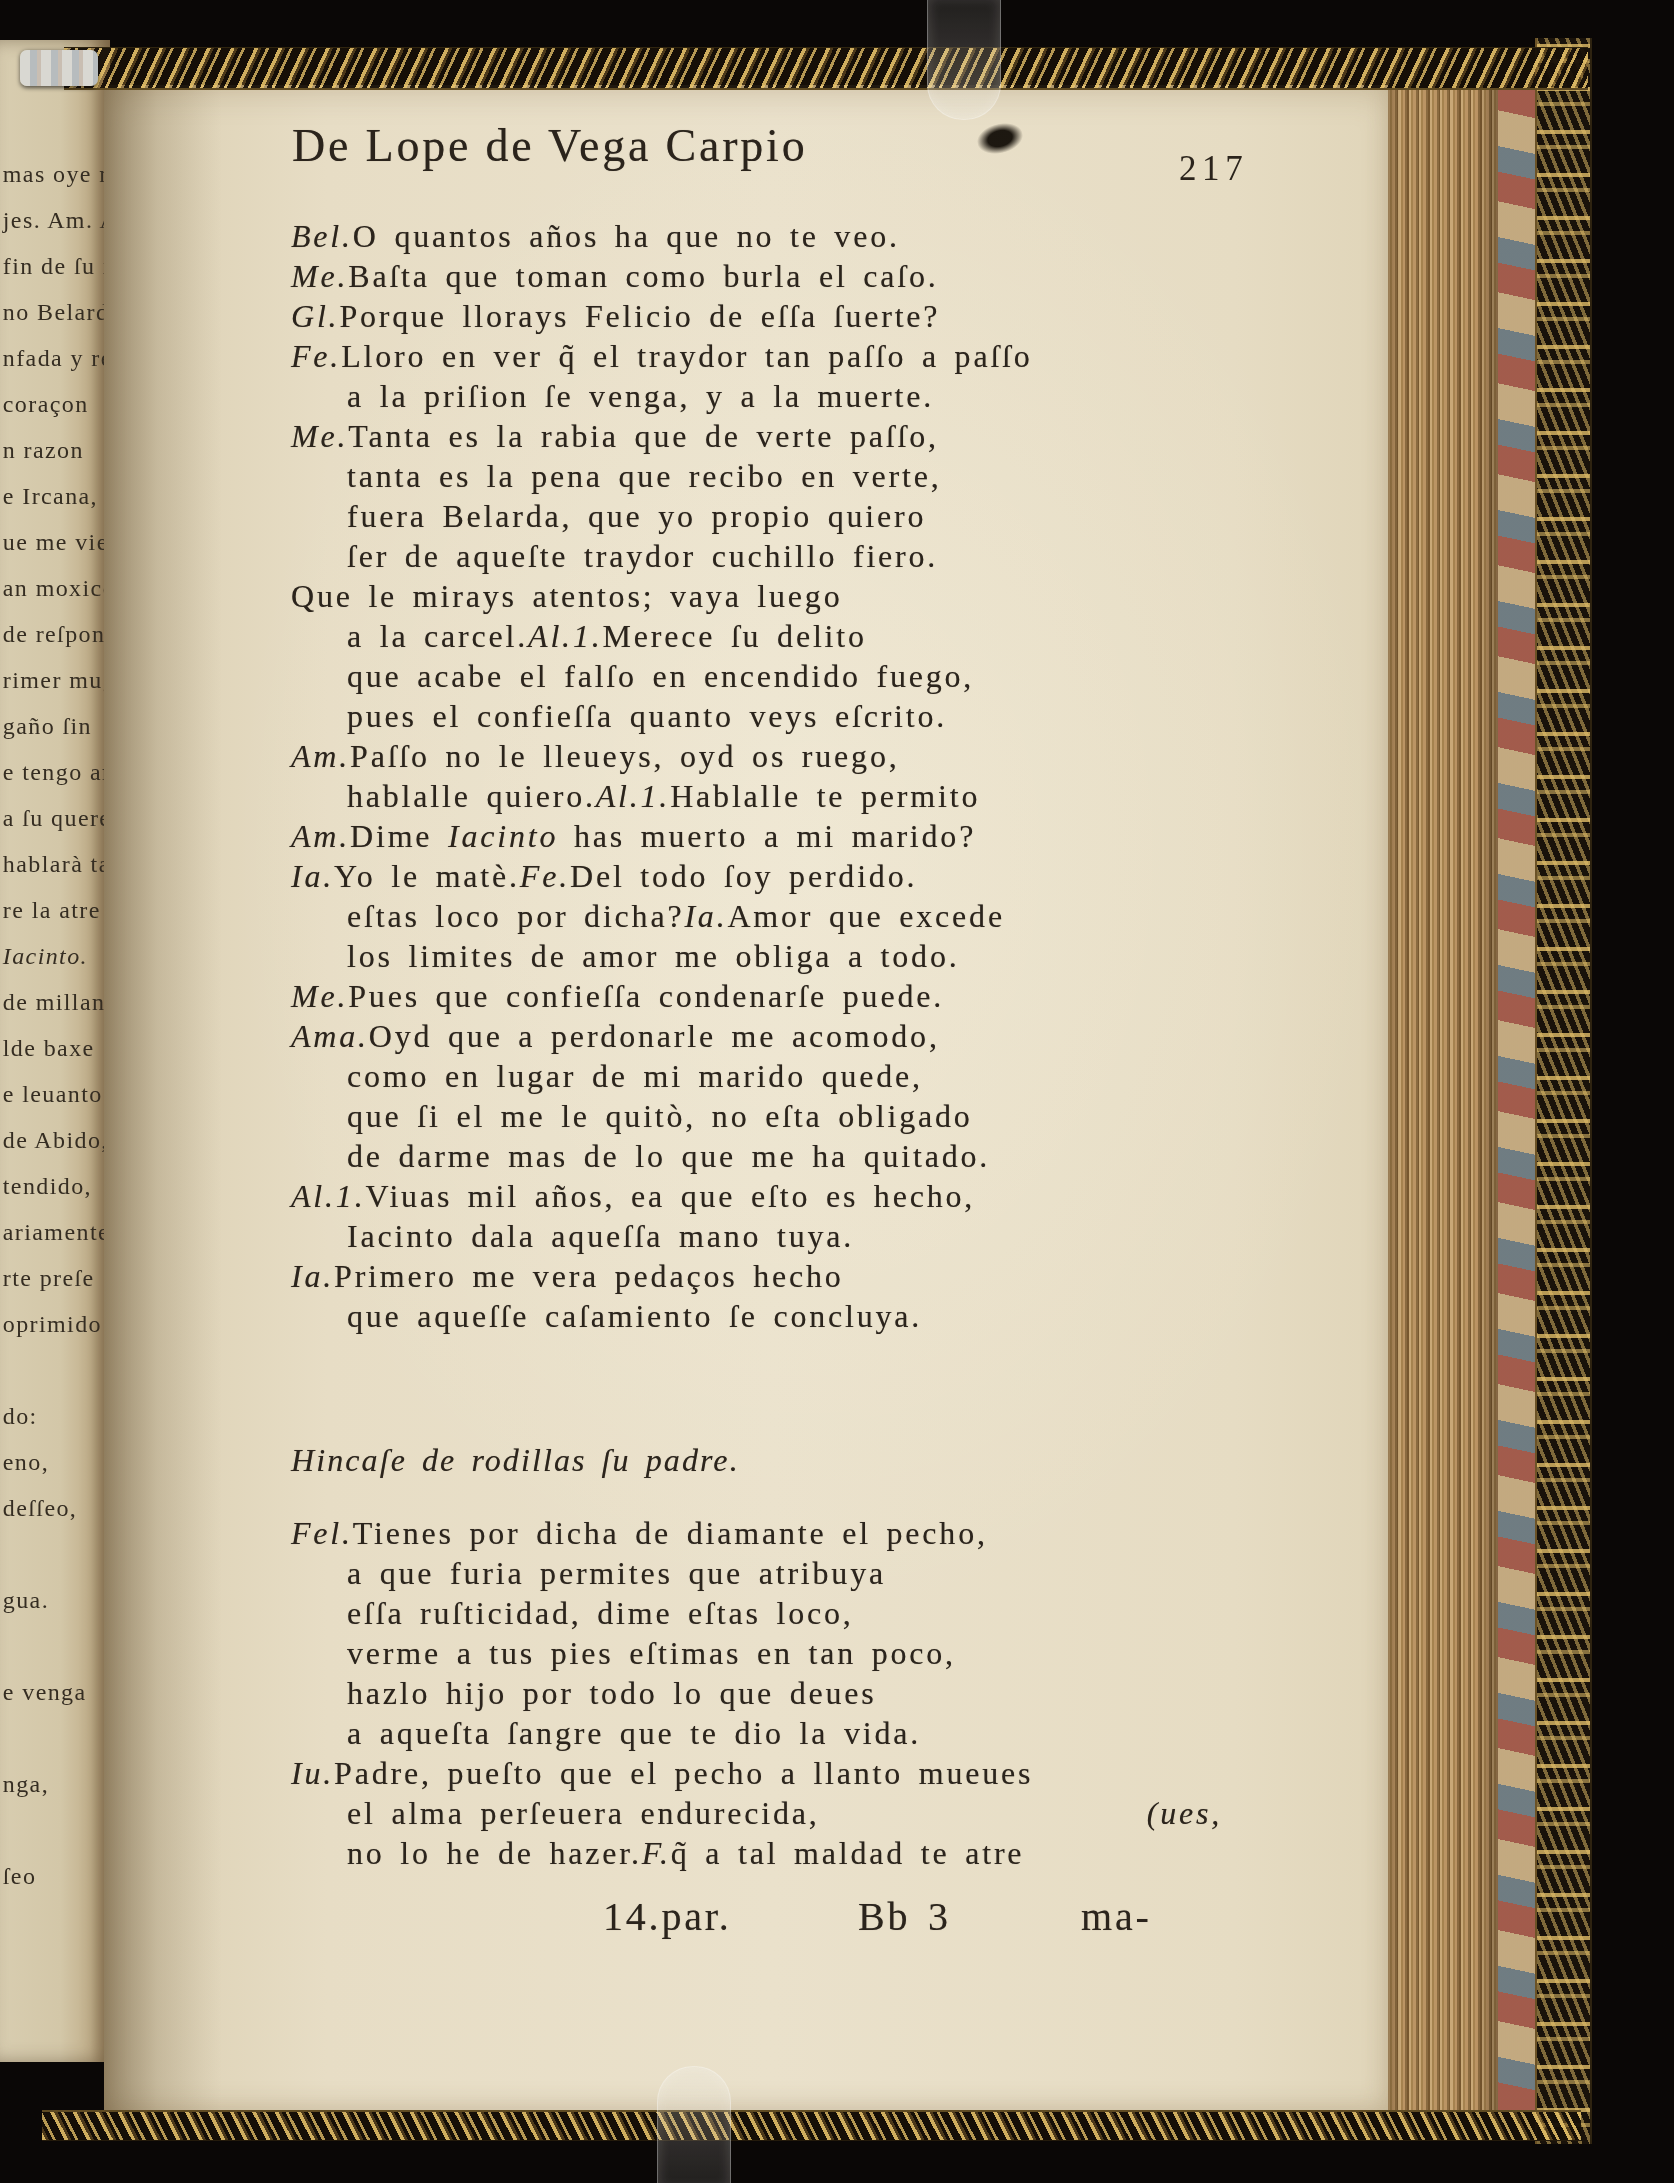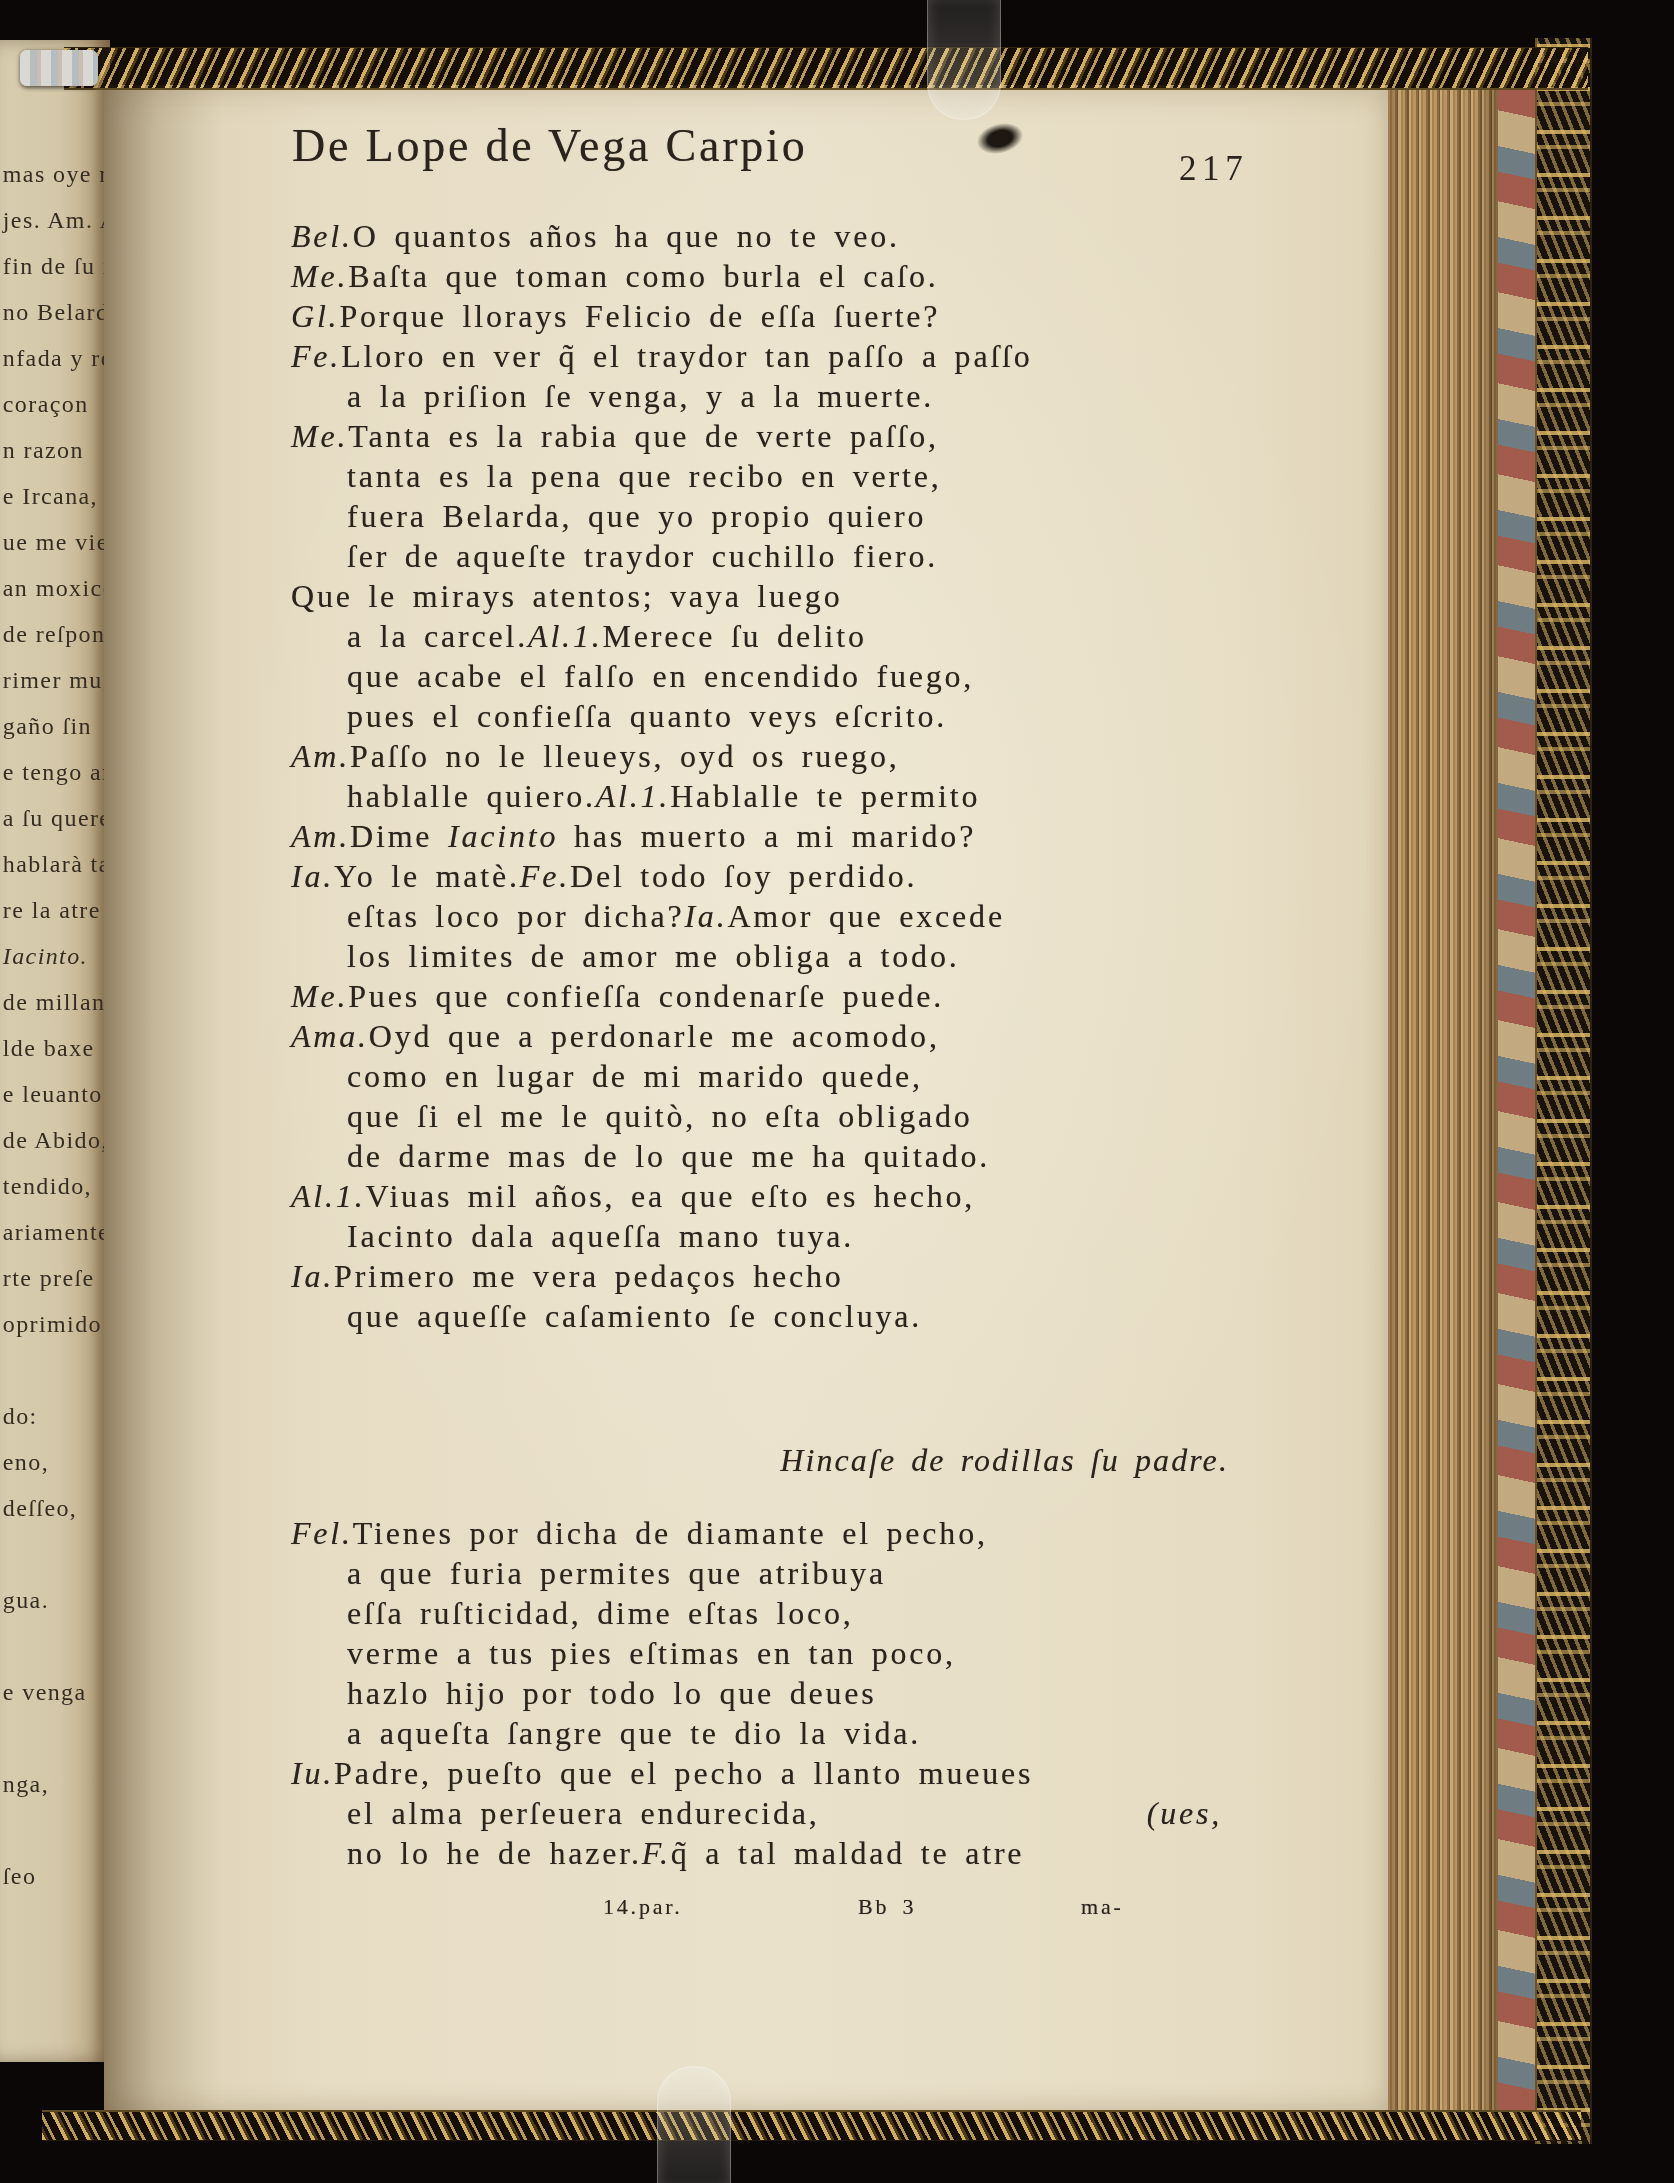--- a/index.html
+++ b/index.html
@@ -51,24 +51,24 @@
     position:absolute;left:187px;top:131px;width:938px;
     font-size:32px;line-height:40px;color:#2b241c;
     letter-spacing:2.8px;word-spacing:4.9px;
     text-shadow:0 0 0.7px rgba(43,36,28,.45);
   }
   .line{white-space:nowrap;position:relative;height:40px;}
   .line.ind{padding-left:56px;}
   .line .it{font-style:italic;}
   .line .turn{position:absolute;right:7px;top:0;font-style:italic;}
   .line.stage{
-    margin:104px 0 33px;text-align:right;font-style:italic;height:40px;
+    margin:104px 0 33px;text-align:left;font-style:italic;height:40px;
     letter-spacing:2.1px;
   }
-  .footer-line{position:relative;height:40px;margin-top:14px;font-size:22px;}
+  .footer-line{position:relative;height:40px;margin-top:24px;font-size:40px;}
   .footer-line .f-vol{position:absolute;left:312px;}
   .footer-line .f-sig{position:absolute;left:567px;}
   .footer-line .f-cat{position:absolute;left:790px;}
   
   .fore-edge{
     position:absolute;left:1388px;top:88px;width:111px;height:2024px;
     background:
       linear-gradient(90deg,rgba(60,40,18,.35),rgba(60,40,18,0) 12.5px,rgba(60,40,18,0) 80%,rgba(40,26,10,.4)),
       repeating-linear-gradient(90deg,#c9a877 0 2.1px,#a5824f 2.1px 4.2px,#bb9464 4.2px 7px,#8a6a40 7px 9px,#77572f 9px 10.4px);
   }

